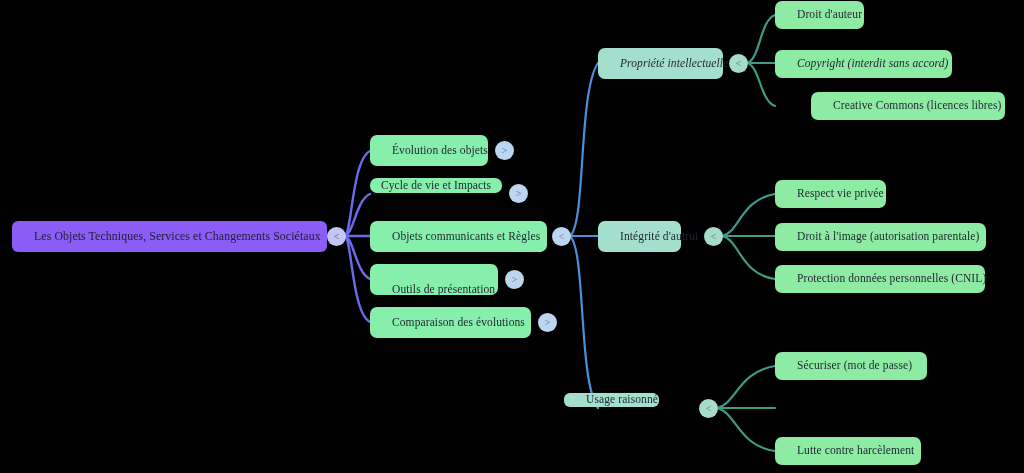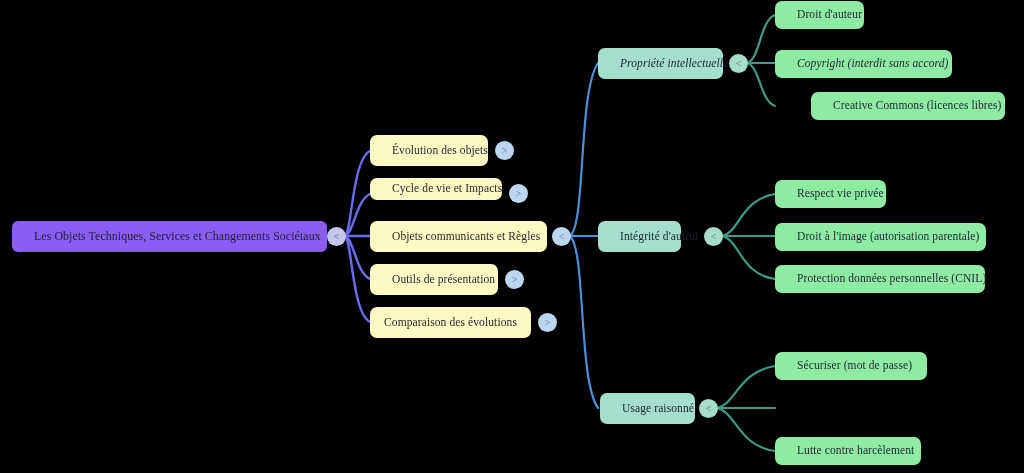--- a/index.html
+++ b/index.html
@@ -40,21 +40,21 @@
   }
   .node.root {
     background: #8b5cf6;
     border-radius: 6px;
   }
   .node.root .node-label {
     font-size: 11.8px;
     color: #1b2030;
   }
   .node.level1 {
-    background: #fef9c3;
+    background: #86efac;
   }
   .node.level2 {
     background: #a4dfcd;
   }
   .node.leaf {
     background: #8eeba4;
   }
   .toggle {
     position: absolute;
     width: 19px;
@@ -119,36 +119,36 @@
   <div class="node root" style="left:12px; top:221px; width:315px; height:31px;">
     <span class="node-label">Les Objets Techniques, Services et Changements Sociétaux</span>
   </div>
   <div class="toggle t-root" style="left:327px; top:227px;">&lt;</div>
 
   <div class="node level1" style="left:370px; top:135px; width:118px; height:31px;">
     <span class="node-label">Évolution des objets</span>
   </div>
   <div class="toggle t-blue" style="left:495px; top:141px;">&gt;</div>
 
-  <div class="node level1" style="left:370px; top:178px; width:132px; height:22px;">
+  <div class="node level1" style="left:370px; top:178px; width:132px; height:15px;justify-content:center;">
     <span class="node-label">Cycle de vie et Impacts</span>
   </div>
   <div class="toggle t-blue" style="left:509px; top:184px;">&gt;</div>
 
   <div class="node level1" style="left:370px; top:221px; width:177px; height:31px;">
     <span class="node-label">Objets communicants et Règles</span>
   </div>
   <div class="toggle t-blue" style="left:552px; top:227px;">&lt;</div>
 
-  <div class="node level1" style="left:370px; top:264px; width:128px; height:31px;">
+  <div class="node level1" style="left:370px; top:264px; width:128px; height:31px;align-items:flex-end;">
     <span class="node-label">Outils de présentation</span>
   </div>
   <div class="toggle t-blue" style="left:505px; top:270px;">&gt;</div>
 
-  <div class="node level1" style="left:370px; top:307px; width:161px; height:31px;justify-content:center;">
+  <div class="node level1" style="left:370px; top:307px; width:161px; height:31px;">
     <span class="node-label">Comparaison des évolutions</span>
   </div>
   <div class="toggle t-blue" style="left:538px; top:313px;">&gt;</div>
 
   <div class="node level2" style="left:598px; top:48px; width:125px; height:31px;font-style:italic;">
     <span class="node-label">Propriété intellectuelle</span>
   </div>
   <div class="toggle t-green" style="left:729px; top:54px;">&lt;</div>
 
   <div class="node leaf" style="left:775px; top:1px; width:89px; height:28px;">
@@ -169,21 +169,21 @@
   <div class="node leaf" style="left:775px; top:180px; width:111px; height:28px;">
     <span class="node-label">Respect vie privée</span>
   </div>
   <div class="node leaf" style="left:775px; top:223px; width:211px; height:28px;">
     <span class="node-label">Droit à l'image (autorisation parentale)</span>
   </div>
   <div class="node leaf" style="left:775px; top:265px; width:210px; height:28px;">
     <span class="node-label">Protection données personnelles (CNIL)</span>
   </div>
 
-  <div class="node level2" style="left:600px; top:393px; width:95px; height:31px;">
+  <div class="node level2" style="left:564px; top:393px; width:95px; height:14px;border-radius:6px;">
     <span class="node-label">Usage raisonné</span>
   </div>
   <div class="toggle t-green" style="left:699px; top:399px;">&lt;</div>
 
   <div class="node leaf" style="left:775px; top:352px; width:152px; height:28px;">
     <span class="node-label">Sécuriser (mot de passe)</span>
   </div>
   <div class="node leaf" style="left:775px; top:437px; width:146px; height:28px;">
     <span class="node-label">Lutte contre harcèlement</span>
   </div>

